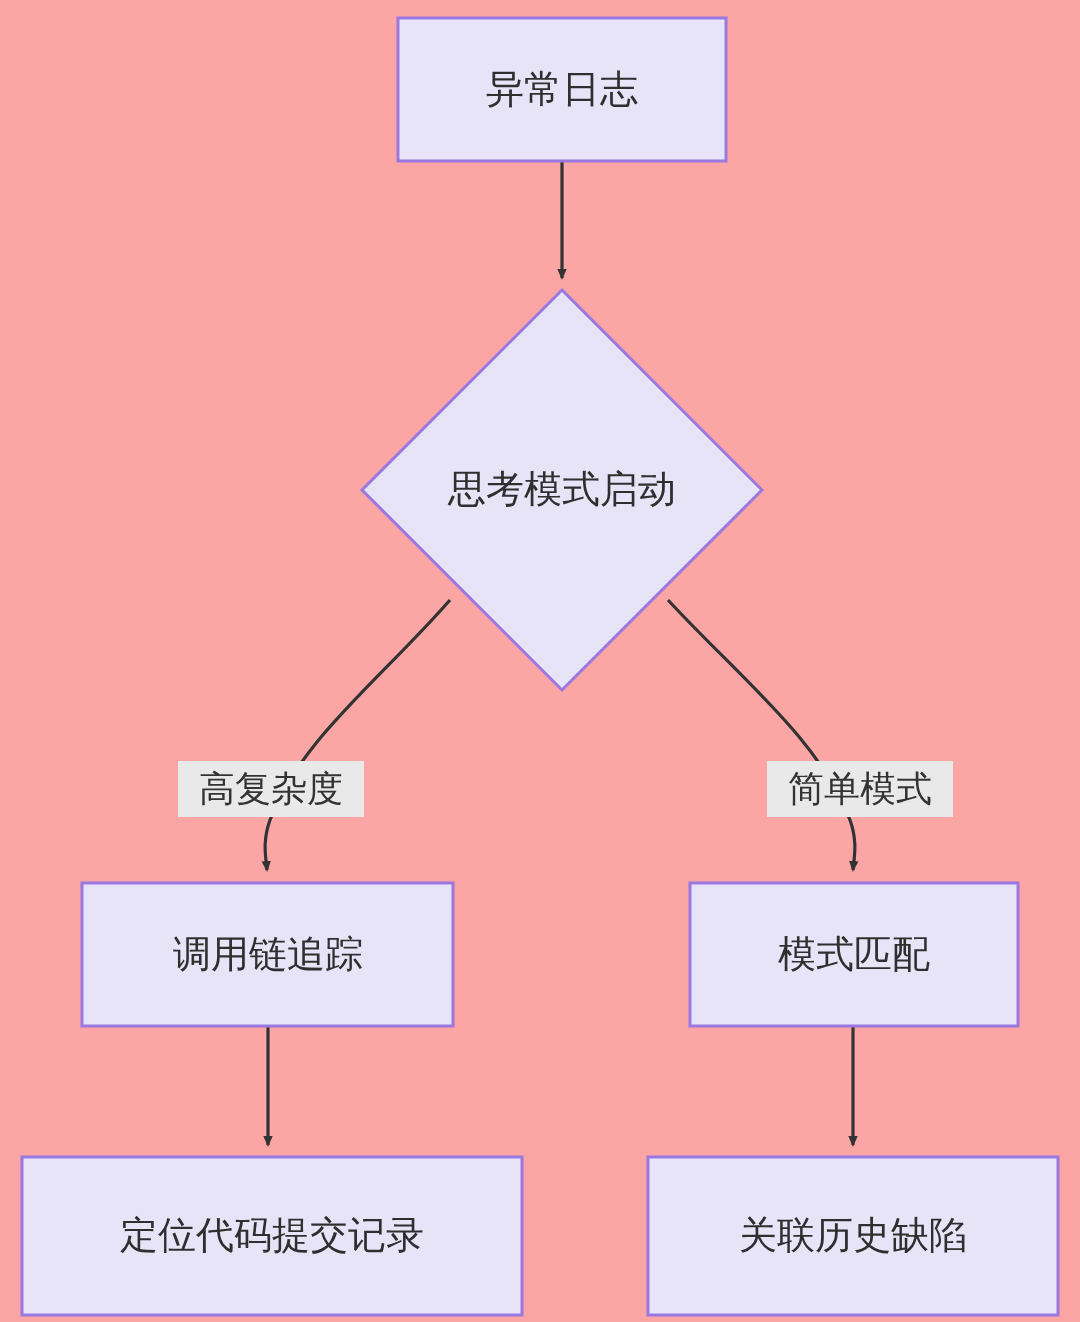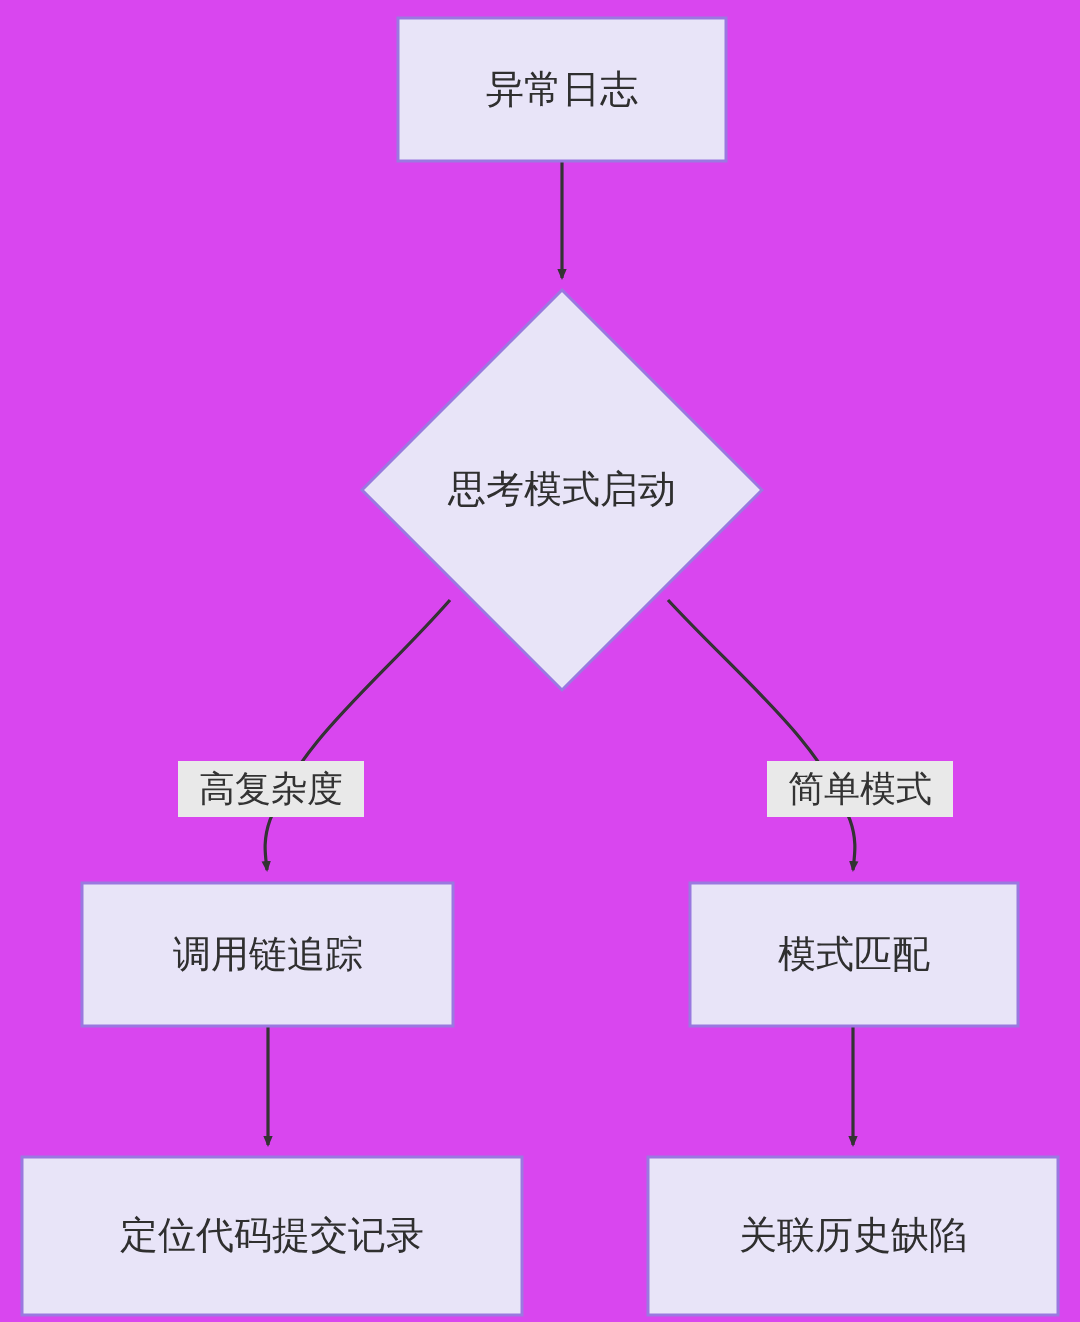--- a/index.html
+++ b/index.html
@@ -7,21 +7,21 @@
     padding: 0;
     background: #ffffff;
   }
   body {
     font-family: "Liberation Sans", "DejaVu Sans", sans-serif;
   }
   #flowchart-canvas {
     position: relative;
     width: 1080px;
     height: 1322px;
-    background: #d946ef;
+    background: #fca5a5;
     overflow: hidden;
   }
   svg.diagram {
     display: block;
     width: 1080px;
     height: 1322px;
   }
   .node-shape {
     fill: #e8e4f8;
     stroke: #9a78e0;

